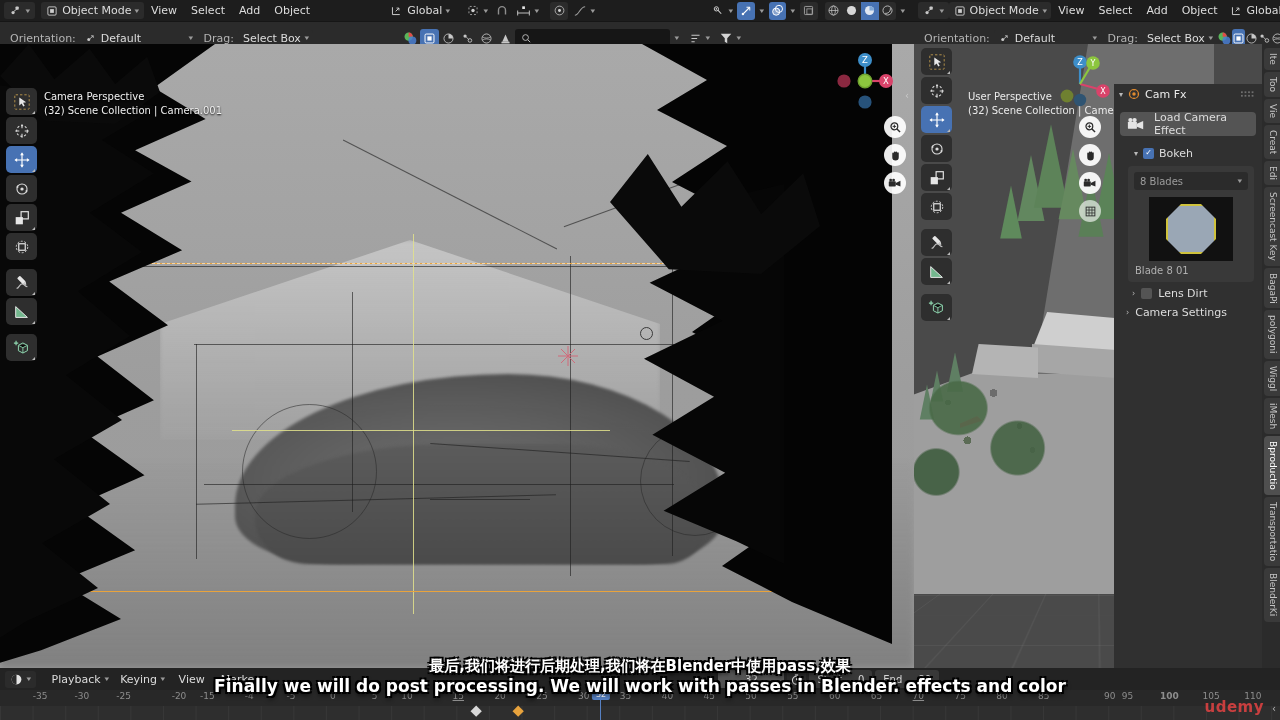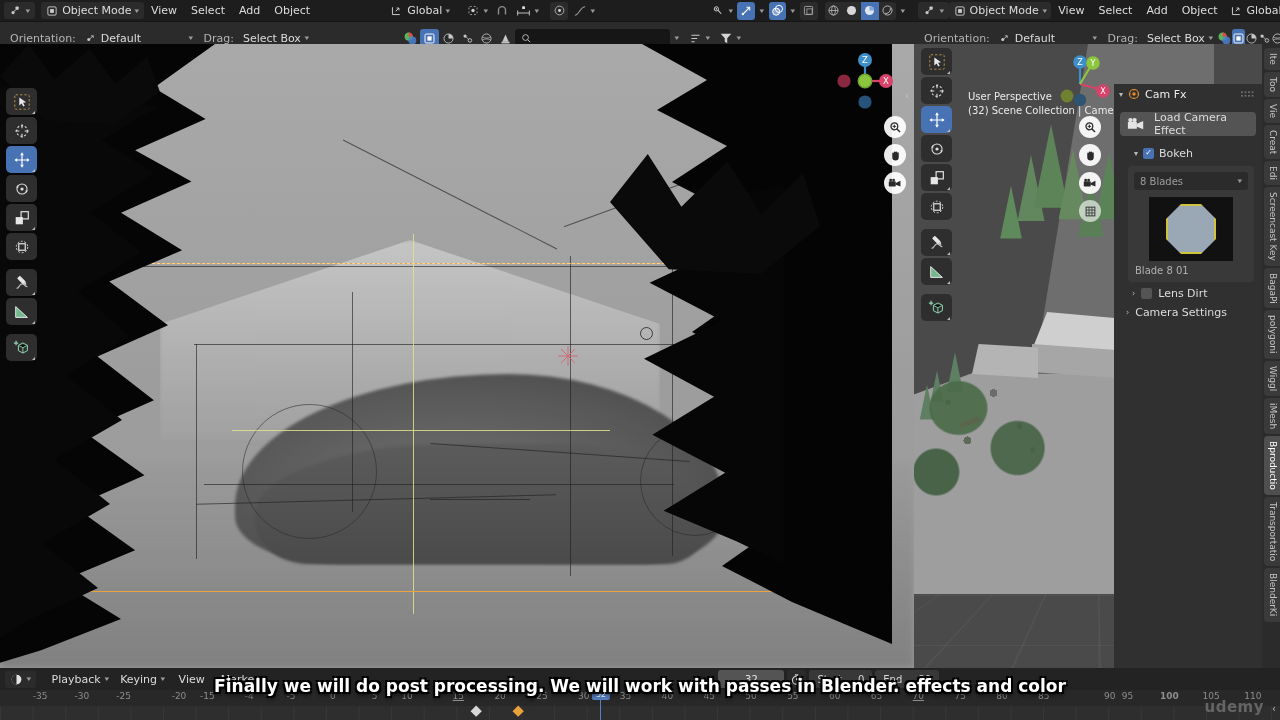--- a/index.html
+++ b/index.html
@@ -249,21 +249,21 @@
       0 3px 4px #000;
     line-height:1.1;
   }
   .sub-en {
     display:inline-block; color:#fff; font-size:17px; font-weight:bold;
     text-shadow:2px 2px 0 #000,-2px 2px 0 #000,2px -2px 0 #000,-2px -2px 0 #000,
       0 3px 5px #000;
     margin-top:2px;
   }
   .watermark {
-    position:absolute; right:16px; bottom:4px; color:#737373; font-size:15px;
+    position:absolute; right:16px; bottom:4px; color:#ef4444; font-size:15px;
     font-weight:bold; opacity:.8; letter-spacing:.5px;
   }
   .udchev { position:absolute; right:4px; bottom:6px; color:#b9b9b9; font-size:10px; }
 
   
   .toolcol {
     position:absolute; left:6px; top:44px; width:31px;
     display:flex; flex-direction:column; gap:2px;
   }
   .toolbtn {
@@ -544,20 +544,24 @@
           </svg>
       </div>
 
       <div class="tree treeL"></div>
       <div class="tree treeL2"></div>
       <div class="tree treeR"></div>
       <div class="tree treeR2"></div>
       <div class="branch" style="left:610px; top:110px; width:210px; height:120px;"></div>
       <div class="branch" style="left:0px; top:0px; width:160px; height:80px;"></div>
 
+      <div class="vptext">
+        <div>Camera Perspective</div>
+        <div>(32) Scene Collection | Camera.001</div>
+      </div>
 
       <div class="toolcol">
         <div class="toolbtn">
           <svg width="18" height="18" viewBox="0 0 20 20">
               <rect x="2" y="2" width="16" height="16" rx="1" stroke="#b08f4a" stroke-width="1.1" fill="none" stroke-dasharray="2.6 2.2"></rect>
               <path d="M7 5 L7 14 L9.6 11.6 L11.4 15 L13 14.2 L11.2 10.8 L14.6 10.4 Z" fill="#e8e8e8"></path>
             </svg>
           <div class="cornerdot"></div>
         </div>
         <div class="toolbtn">
@@ -1071,17 +1075,18 @@
     <div id="tlmarks" style="position: absolute; left: 0px; top: 22px; width: 1280px; height: 30px; pointer-events: none;">
         <div class="kf" style="left: 475.024px; top: 20px; background: rgb(216, 216, 216);"></div>
         <div class="kf" style="left: 516.847px; top: 20px; background: rgb(232, 163, 61);"></div>
         <div class="playhead" style="left: 600.494px;">
           <div class="phbadge">32</div>
         </div>
       </div>
   </div>
 
   <div class="subs">
+    <div><span class="sub-cn">最后,我们将进行后期处理,我们将在Blender中使用pass,效果</span></div>
     <div><span class="sub-en">Finally we will do post processing. We will work with passes in Blender. effects and color</span></div>
   </div>
   <div class="watermark">udemy</div>
   <div class="udchev">‹</div>
 </div>
 
 </body></html>

